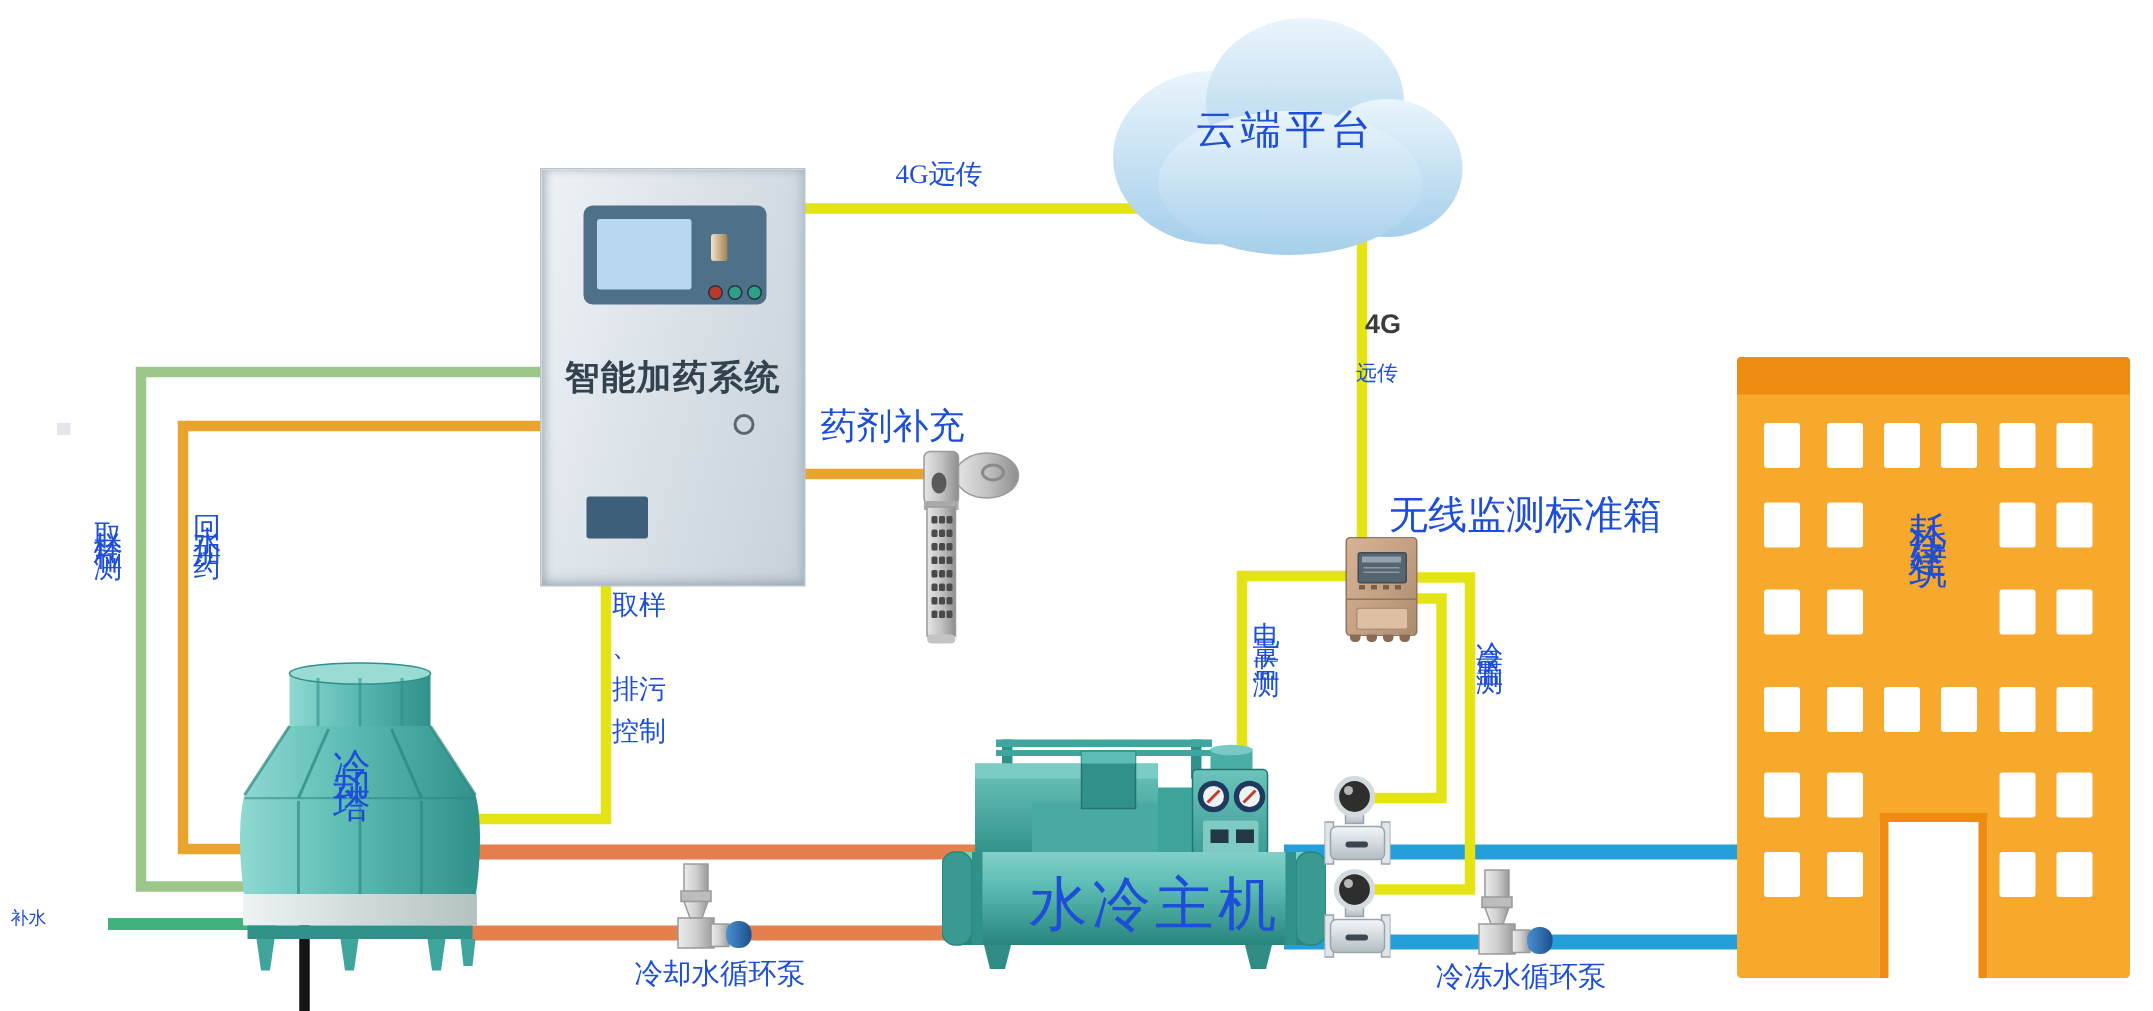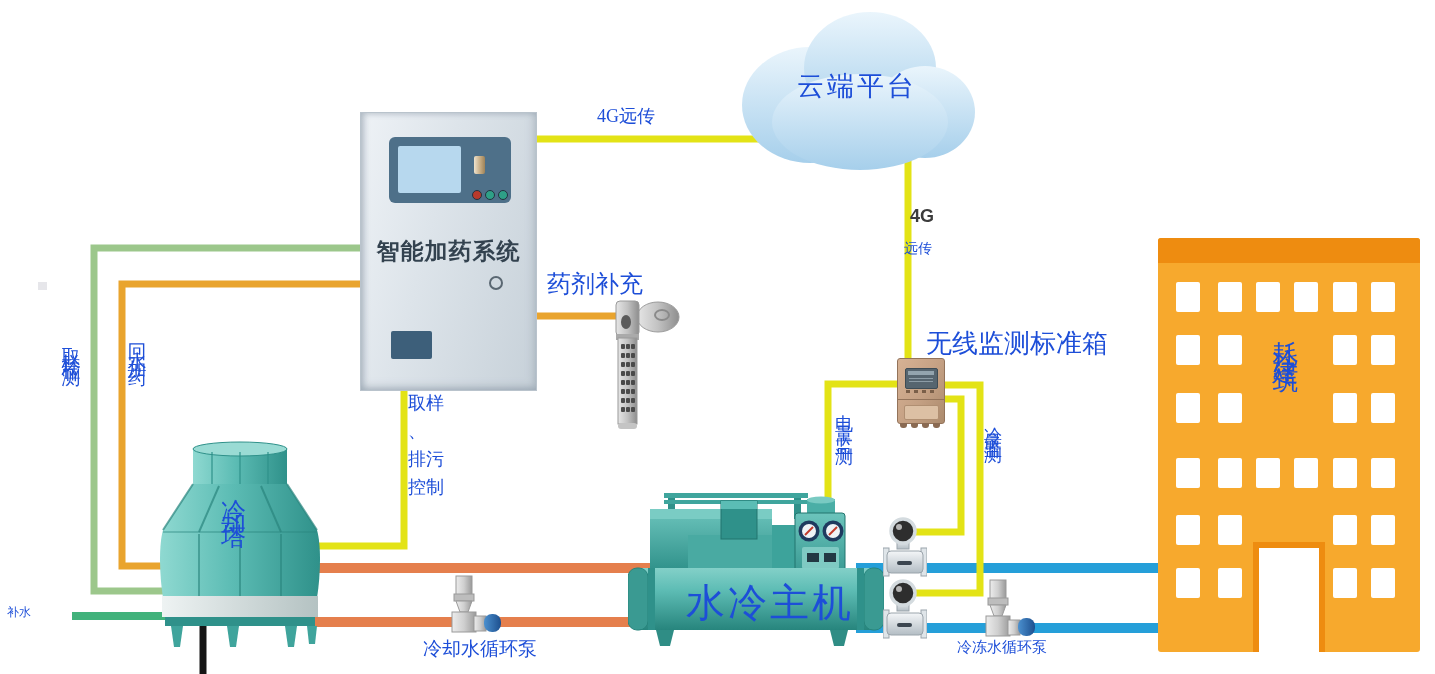--- a/index.html
+++ b/index.html
@@ -331,16 +331,16 @@
 、
 排污
 控制</div>
   <div class="label" style="left:7px;top:604px;font-size:12px;">补水</div>
   <div class="label" style="left:926px;top:326px;font-size:26px;">无线监测标准箱</div>
   <div class="label vtext" style="left:832px;top:400px;font-size:18px;letter-spacing:11px;">电量监测</div>
   <div class="label vtext" style="left:981px;top:413px;font-size:18px;letter-spacing:6px;">冷量监测</div>
   <div class="label vtext" style="left:217px;top:479px;font-size:25px;letter-spacing:12px;">冷却塔</div>
   <div class="label" style="left:686px;top:576px;font-size:39px;letter-spacing:3px;">水冷主机</div>
   <div class="label" style="left:423px;top:636px;font-size:19px;">冷却水循环泵</div>
-  <div class="label" style="left:957px;top:638px;font-size:15px;">冷冻水循环泵</div>
+  <div class="label" style="left:957px;top:638px;font-size:19px;">冷冻水循环泵</div>
 
   <div class="artifact"></div>
 </div>
 
 </body></html>

